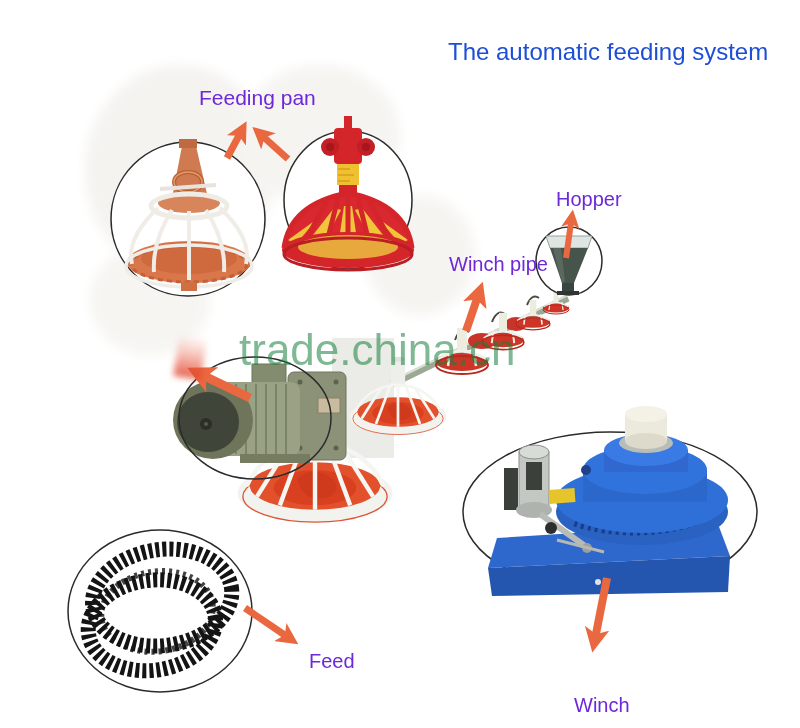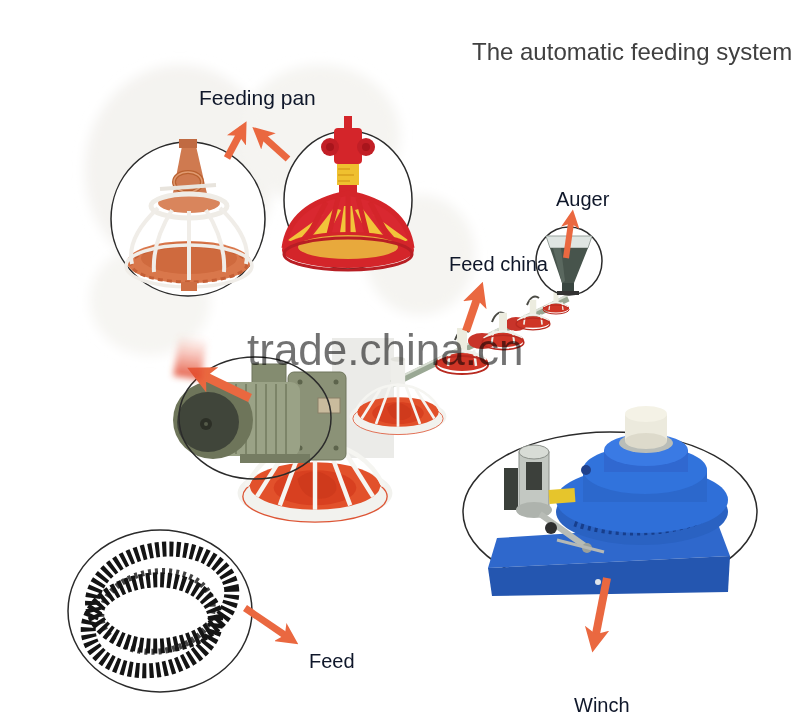--- a/index.html
+++ b/index.html
@@ -1,27 +1,27 @@
 <!DOCTYPE html>
 <html><head>
 <meta charset="utf-8">
 <style>
   html,body{margin:0;padding:0;background:#ffffff;}
   #stage{position:relative;width:800px;height:728px;background:#ffffff;overflow:hidden;
          font-family:"Liberation Sans", sans-serif;}
   #art{position:absolute;left:0;top:0;z-index:1;}
-  .lbl{position:absolute;color:#0f172a;white-space:nowrap;z-index:3;}
-  #title{left:472px;top:38px;font-size:24px;color:#404040;}
+  .lbl{position:absolute;color:#6d28d9;white-space:nowrap;z-index:3;}
+  #title{left:448px;top:38px;font-size:24px;color:#1d4ed8;}
   #lbl-feeding-pan{left:199px;top:86px;font-size:21px;}
   #lbl-hopper{left:556px;top:188px;font-size:20px;}
   #lbl-feed-pipe{left:449px;top:253px;font-size:20px;}
   #lbl-auger{left:309px;top:650px;font-size:20px;}
   #lbl-winch{left:574px;top:662px;font-size:20px;margin-top:32px;}
   #watermark{position:absolute;left:239px;top:325px;z-index:2;font-size:44px;
-             color:#000000;opacity:0.55;letter-spacing:0px;margin-left:8px;}
+             color:#15803d;opacity:0.55;letter-spacing:0px;}
 </style>
 </head>
 <body>
 
 <div id="stage">
 
 <svg id="art" width="800" height="728" viewBox="0 0 800 728">
   <defs>
     <filter id="blur6" x="-40%" y="-40%" width="180%" height="180%">
           <feGaussianBlur stdDeviation="6"></feGaussianBlur>
@@ -237,18 +237,18 @@
     <path d="M245,608 L292,640" stroke-width="7" marker-end="url(#ah)"></path>
     <path d="M607,578 L594,644" stroke-width="8" marker-end="url(#ah)"></path>
   </g>
   <rect x="176" y="336" width="28" height="42" fill="url(#streak)" filter="url(#blur3)" transform="rotate(8 190 358)"></rect>
 </svg>
 
 <div id="watermark">trade.china.cn</div>
 
 <div id="title" class="lbl">The automatic feeding system</div>
 <div id="lbl-feeding-pan" class="lbl">Feeding pan</div>
-<div id="lbl-hopper" class="lbl">Auger</div>
-<div id="lbl-feed-pipe" class="lbl">Feed china</div>
+<div id="lbl-hopper" class="lbl">Hopper</div>
+<div id="lbl-feed-pipe" class="lbl">Winch pipe</div>
 <div id="lbl-auger" class="lbl">Feed</div>
 <div id="lbl-winch" class="lbl">Winch</div>
 
 </div>
 
 </body></html>

